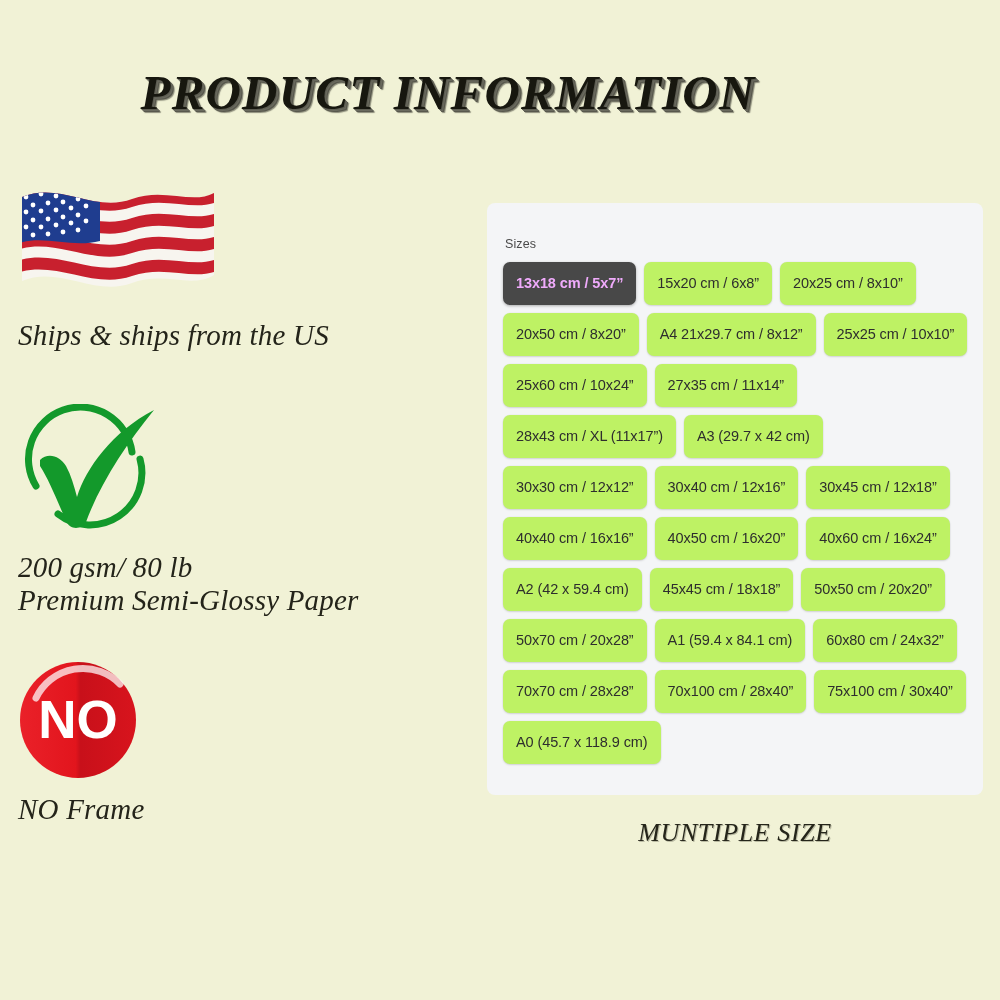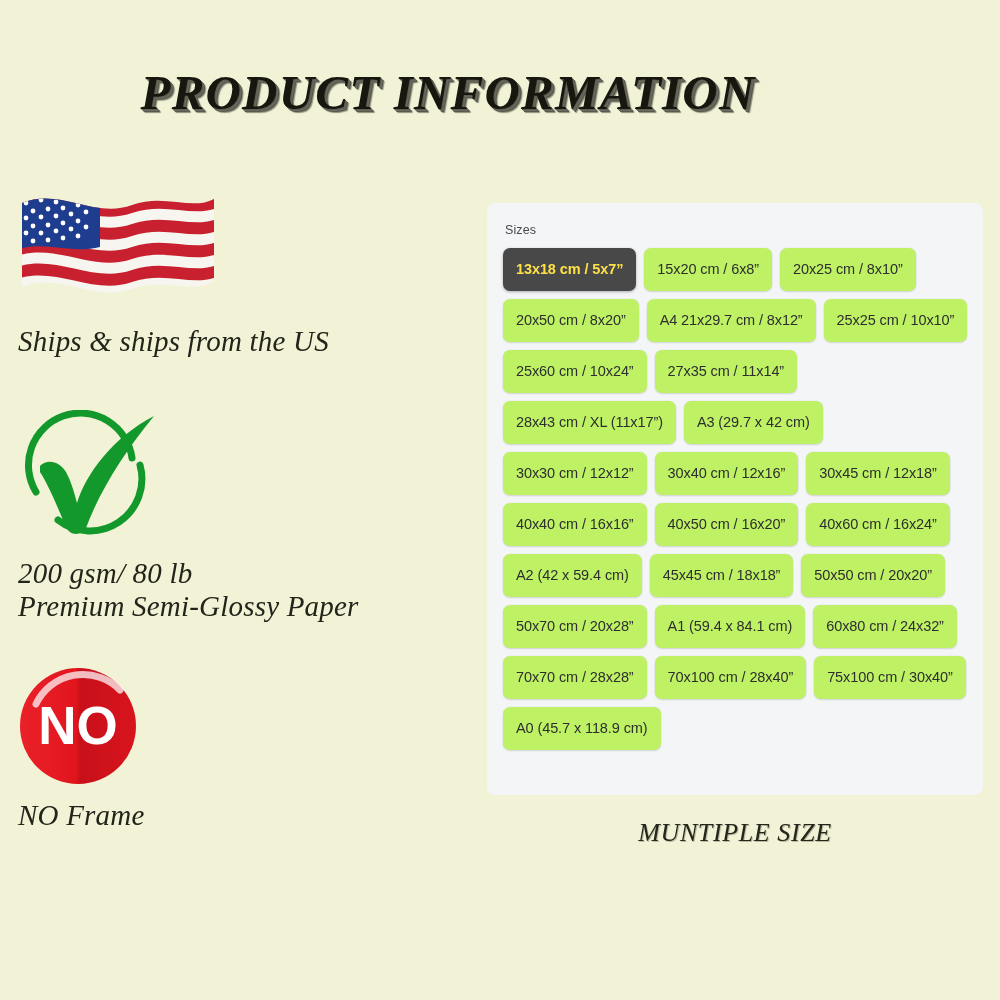--- a/index.html
+++ b/index.html
@@ -33,21 +33,21 @@
        2px 2px 0 #6a6a5e,
        3px 3px 0 #58584d,
        4px 4px 1px rgba(60,60,50,0.55);
     white-space: nowrap;
   }
 
   
   #left-column {
     position: absolute;
     left: 0;
-    top: 185px;
+    top: 179px;
     width: 480px;
   }
 
   .feature-block { position: relative; }
 
   .feature-caption {
     font-family: "Liberation Serif", serif;
     font-style: italic;
     font-size: 29px;
     color: #24241a;
@@ -78,21 +78,21 @@
   
   #sizes-panel {
     position: absolute;
     left: 487px;
     top: 203px;
     width: 496px;
     height: 592px;
     background: #f4f5f7;
     border-radius: 8px;
     box-sizing: border-box;
-    padding: 20px 0 0 16px;
+    padding: 34px 0 0 16px;
     overflow: hidden;
   }
   #sizes-label {
     font-family: "Liberation Sans", sans-serif;
     font-size: 12.5px;
     color: #4a4a4a;
     margin: 0 0 11px 2px;
     letter-spacing: 0.1px;
   }
   #sizes-chip-grid {
@@ -112,21 +112,21 @@
     padding: 0 13px;
     height: 43px;
     line-height: 43px;
     white-space: nowrap;
     box-shadow: 0 1px 2px rgba(0,0,0,0.13), 0 0 0 0.5px rgba(0,0,0,0.04);
     box-sizing: border-box;
     letter-spacing: -0.1px;
   }
   .size-chip.selected {
     background: #484848;
-    color: #fde047;
+    color: #f0abfc;
     font-weight: 600;
     box-shadow: 0 1px 3px rgba(0,0,0,0.3);
   }
 
   
   #multiple-size-caption {
     position: absolute;
     left: 487px;
     top: 818px;
     width: 496px;

